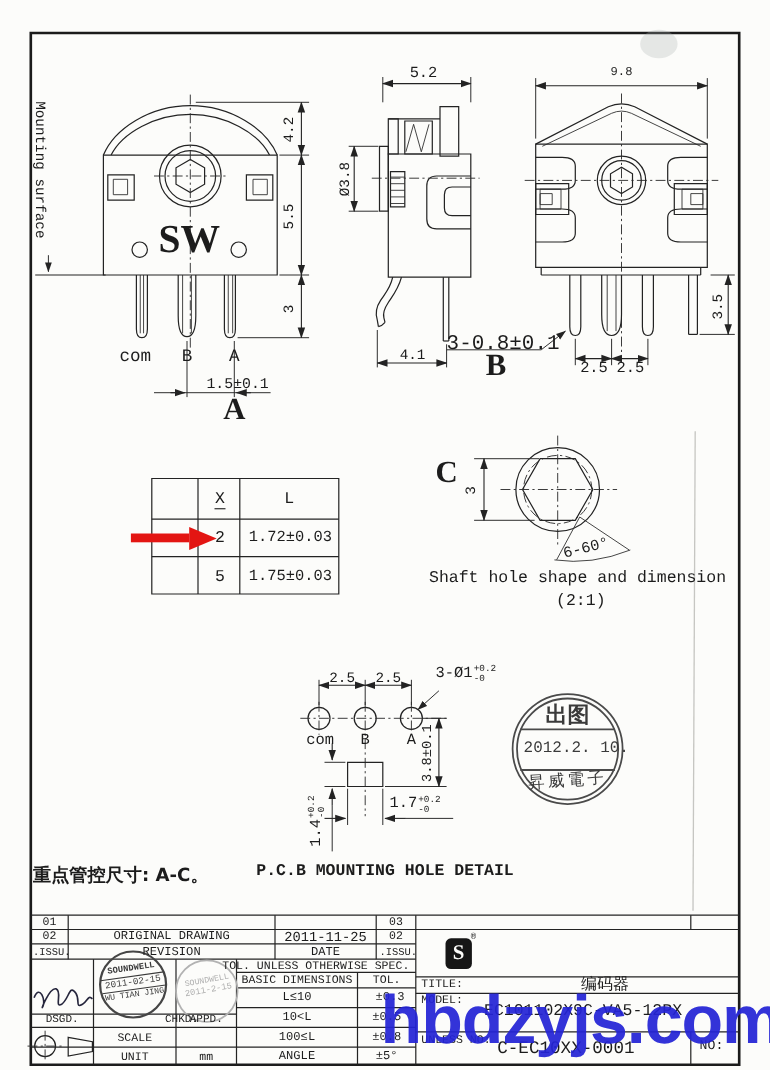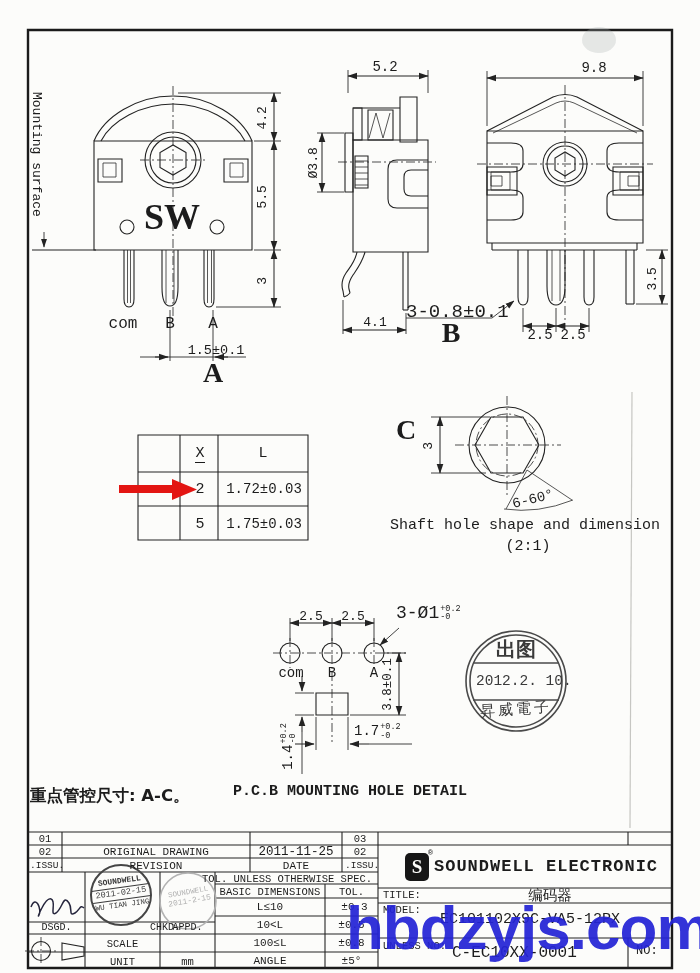--- a/index.html
+++ b/index.html
@@ -268,42 +268,42 @@
 <div class="t c" style="left:205px;top:316px;width:16px;font-size:16px;">A</div>
 <div class="t c" style="left:186px;top:344px;width:60px;font-size:13.5px;">1.5±0.1</div>
 <div class="t c serif" style="left:198px;top:358px;width:30px;font-size:28px;font-weight:bold;">A</div>
 
 <div class="t c" style="left:363px;top:60px;width:44px;font-size:14px;">5.2</div>
 <div class="t v c" style="left:292px;top:156px;width:44px;font-size:13px;">Ø3.8</div>
 <div class="t c" style="left:353px;top:316px;width:44px;font-size:13px;">4.1</div>
 <div class="t" style="left:406px;top:303px;font-size:19px;">3-0.8±0.1</div>
 <div class="t c serif" style="left:437px;top:318px;width:28px;font-size:28px;font-weight:bold;">B</div>
 
-<div class="t c" style="left:572px;top:61px;width:44px;font-size:14px;">9.8</div>
+<div class="t c" style="left:543px;top:61px;width:44px;font-size:11px;">9.8</div>
 <div class="t v c" style="left:633px;top:272px;width:40px;font-size:13px;">3.5</div>
 <div class="t c" style="left:526px;top:328px;width:28px;font-size:14px;">2.5</div>
 <div class="t c" style="left:559px;top:328px;width:28px;font-size:14px;">2.5</div>
 
 <div class="t c" style="left:190px;top:446px;width:20px;font-size:15px;"><span style="border-bottom:1.5px solid #1c1c1c;">X</span></div>
 <div class="t c" style="left:250px;top:446px;width:26px;font-size:15px;">L</div>
 <div class="t c" style="left:190px;top:482px;width:20px;font-size:15px;">2</div>
 <div class="t c" style="left:221px;top:482px;width:86px;font-size:14px;">1.72±0.03</div>
 <div class="t c" style="left:190px;top:517px;width:20px;font-size:15px;">5</div>
 <div class="t c" style="left:221px;top:517px;width:86px;font-size:14px;">1.75±0.03</div>
 
 <div class="t serif" style="left:396px;top:415px;font-size:28px;font-weight:bold;">C</div>
 <div class="t v c" style="left:409px;top:439px;width:40px;font-size:13px;">3</div>
 <div class="t" style="left:512px;top:492px;font-size:14px;transform:rotate(-14deg);">6-60°</div>
 <div class="t" style="left:390px;top:518px;font-size:15px;">Shaft hole shape and dimension</div>
 <div class="t c" style="left:500px;top:539px;width:56px;font-size:15px;">(2:1)</div>
 
 <div class="t c" style="left:299px;top:610px;width:24px;font-size:13px;">2.5</div>
 <div class="t c" style="left:341px;top:610px;width:24px;font-size:13px;">2.5</div>
 <div class="t row" style="left:396px;top:604px;">
-  <span style="font-size:18px;">3-Ø1</span>
+  <span style="font-size:14px;">3-Ø1</span>
   <span class="stack">
         <span>+0.2</span>
         <span>-0</span>
       </span>
 </div>
 <div class="t c" style="left:276px;top:666px;width:30px;font-size:14px;">com</div>
 <div class="t c" style="left:325px;top:666px;width:14px;font-size:14px;">B</div>
 <div class="t c" style="left:367px;top:666px;width:14px;font-size:14px;">A</div>
 <div class="t v c" style="left:354px;top:678px;width:70px;font-size:12.5px;">3.8±0.1</div>
 <div class="t row" style="left:354px;top:723px;">
@@ -366,21 +366,20 @@
 <div class="t c" style="left:325px;top:920px;width:53px;font-size:11px;">±0.5</div>
 <div class="t c" style="left:215px;top:938px;width:110px;font-size:11px;">100≤L</div>
 <div class="t c" style="left:325px;top:938px;width:53px;font-size:11px;">±0.8</div>
 <div class="t c" style="left:215px;top:956px;width:110px;font-size:11px;">ANGLE</div>
 <div class="t c" style="left:325px;top:956px;width:53px;font-size:11px;">±5°</div>
 
 <div style="position:absolute;left:405px;top:853px;width:24px;height:28px;background:#161616;border-radius:5px;display:flex;align-items:center;justify-content:center;">
   <span class="serif" style="color:#fcfcfa;font-size:19px;font-weight:bold;">S</span>
 </div>
 <div class="t" style="left:428px;top:849px;font-size:8px;">®</div>
-<div class="t" style="left:434px;top:858px;font-size:17px;font-weight:bold;letter-spacing:1px;">SOUNDWELL  ELECTRONIC</div>
 <div class="t" style="left:383px;top:890px;font-size:10.5px;">TITLE:</div>
 <div class="t c cjk" style="left:500px;top:888px;width:100px;font-size:14.5px;">编码器</div>
 <div class="t" style="left:383px;top:905px;font-size:10.5px;">MODEL:</div>
 <div class="t" style="left:440px;top:912px;font-size:15px;">EC101102X9C-VA5-12PX</div>
 <div class="t" style="left:383px;top:941px;font-size:10.5px;">UNLESS NO:</div>
 <div class="t" style="left:452px;top:945px;font-size:16px;">C-EC10XX-0001</div>
 <div class="t" style="left:636px;top:945px;font-size:12px;">NO:</div>
 
 <div class="wm" style="left:346px;top:892px;font-size:62px;">hbdzyjs.com</div>
 

